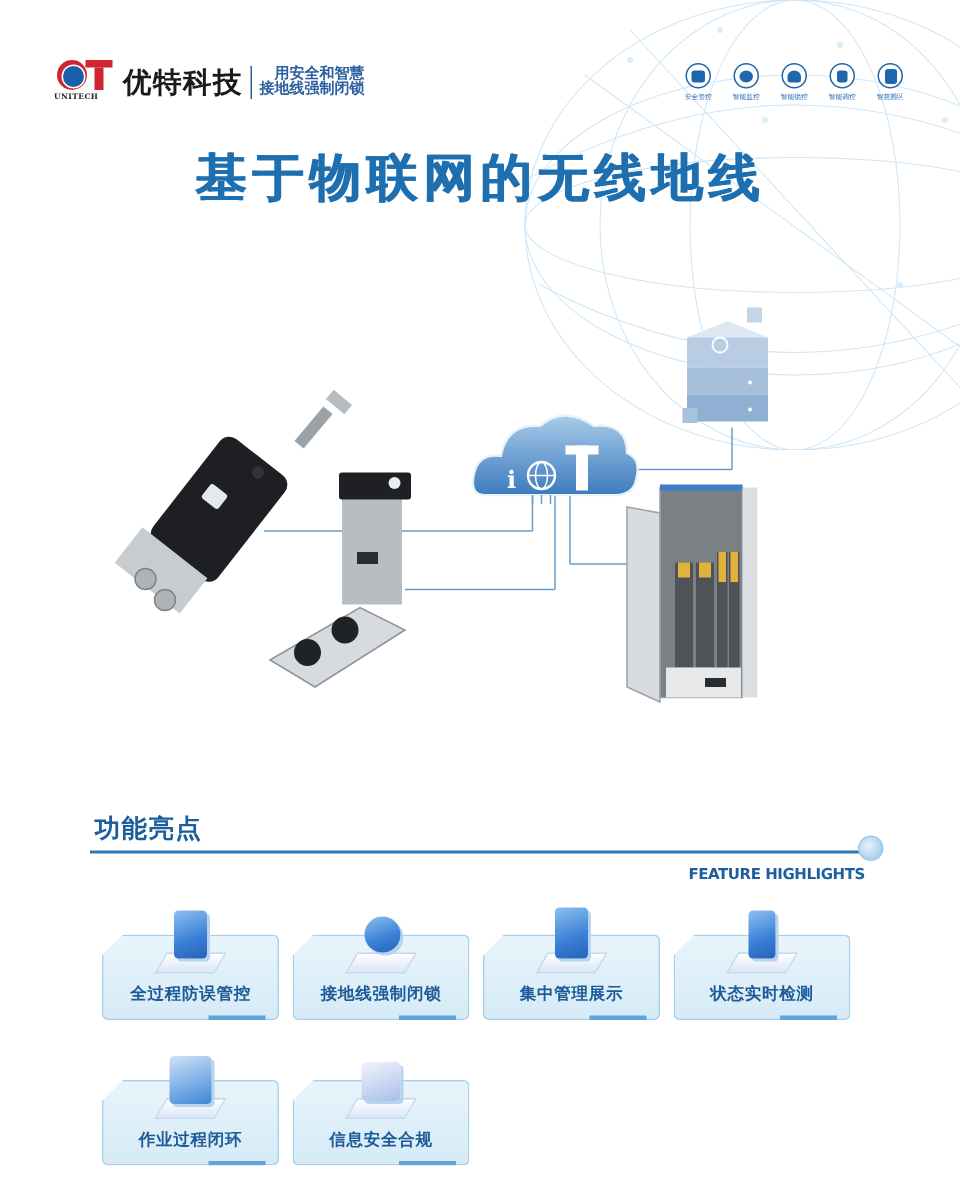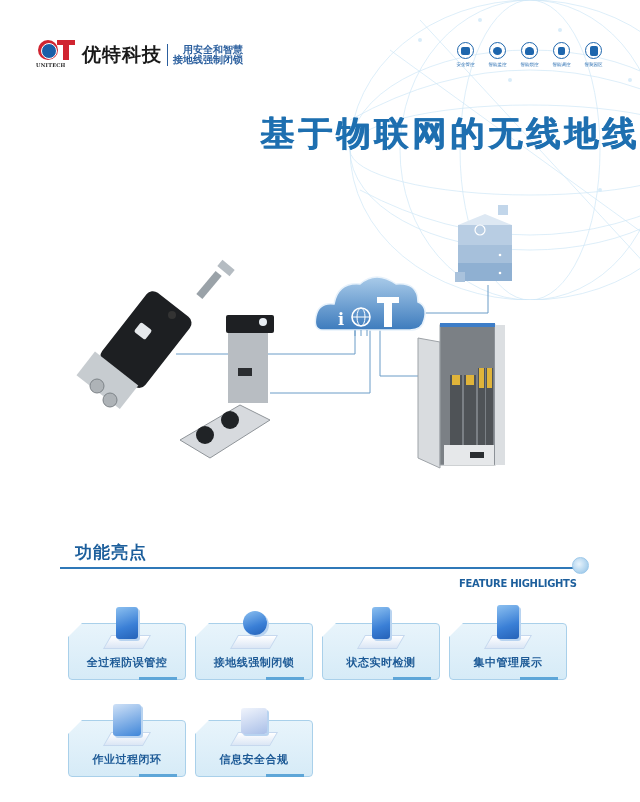--- a/index.html
+++ b/index.html
@@ -20,28 +20,28 @@
   .brand-sep { width: 1px; height: 22px; background: #2b5f9e; margin: 0 5px; }
   .brand-slogan { font-size: 10px; line-height: 10px; color: #2b5f9e; font-weight: bold; }
 
   .top-icons { position: absolute; left: 452px; top: 42px; display: flex; gap: 5px; }
   .top-icon { width: 27px; display: flex; flex-direction: column; align-items: center; }
   .top-icon .circ { width: 17px; height: 17px; border-radius: 50%; border: 1.5px solid #1e66ad; display: flex; align-items: center; justify-content: center; background: #fff; }
   .top-icon .circ span { width: 9px; height: 8px; background: #1e66ad; border-radius: 2px; display: block; }
   .top-icon .lbl { font-size: 4.5px; color: #1e66ad; margin-top: 3px; white-space: nowrap; }
 
   
-  .main-title { position: absolute; left: 0; width: 640px; top: 111px; text-align: right; font-size: 34px; font-weight: 900; color: #1e6fb0; letter-spacing: 4px; font-family: Liberation Sans, sans-serif; text-shadow: 1px 0 0 #1e6fb0; }
+  .main-title { position: absolute; left: 0; width: 640px; top: 96px; text-align: center; font-size: 34px; font-weight: 900; color: #1e6fb0; letter-spacing: 4px; font-family: Liberation Sans, sans-serif; text-shadow: 1px 0 0 #1e6fb0; }
 
   
   .diagram { position: absolute; left: 0; top: 190px; width: 640px; height: 300px; }
   .diagram svg { position: absolute; left: 0; top: 0; }
 
   
-  .section-title { position: absolute; left: 63px; top: 541px; font-size: 17px; font-weight: bold; color: #1d5f9c; letter-spacing: 1px; margin-left: 12px; }
+  .section-title { position: absolute; left: 63px; top: 541px; font-size: 17px; font-weight: bold; color: #1d5f9c; letter-spacing: 1px; }
   .section-en { position: absolute; left: 459px; top: 578px; font-size: 10px; font-weight: bold; color: #1d5f9c; letter-spacing: -0.3px; }
   .section-line { position: absolute; left: 60px; top: 567px; width: 515px; height: 1.5px; background: #2f78b8; }
   .section-badge { position: absolute; left: 572px; top: 557px; width: 17px; height: 17px; border-radius: 50%; background: radial-gradient(circle at 40% 40%, #e7f3fc, #8fc1e6); border: 1px solid #9cc8ea; }
 
   
   .features { position: absolute; left: 68px; top: 605px; width: 520px; display: grid; grid-template-columns: repeat(4, 118px); column-gap: 9px; row-gap: 22px; }
   .feature { position: relative; height: 75px; }
   .feature .card { position: absolute; left: 0; top: 18px; width: 118px; height: 57px;
     background: linear-gradient(180deg, #e8f4fb 0%, #d6ebf7 100%);
     border: 1px solid #a9d0ea; border-radius: 4px;
@@ -228,32 +228,32 @@
   </div>
   <div class="feature">
     <div class="card"></div>
       <div class="plate"></div>
     <div class="ico round"></div>
     <div class="label">接地线强制闭锁</div>
   </div>
   <div class="feature">
     <div class="card"></div>
       <div class="plate"></div>
+    <div class="ico" style="height:34px;top:0"></div>
+    <div class="label">集中管理展示</div>
+  </div>
+  <div class="feature">
+    <div class="card"></div>
+      <div class="plate"></div>
     <div class="ico" style="width:18px;left:50px"></div>
     <div class="label">状态实时检测</div>
   </div>
   <div class="feature">
     <div class="card"></div>
       <div class="plate"></div>
-    <div class="ico" style="height:34px;top:0"></div>
-    <div class="label">集中管理展示</div>
-  </div>
-  <div class="feature">
-    <div class="card"></div>
-      <div class="plate"></div>
     <div class="ico" style="width:28px;left:45px;background:linear-gradient(160deg,#cfe1f7,#3f86d9)"></div>
     <div class="label">作业过程闭环</div>
   </div>
   <div class="feature">
     <div class="card"></div>
       <div class="plate"></div>
     <div class="ico" style="width:26px;left:46px;height:26px;top:6px;background:linear-gradient(160deg,#f0f4fc,#a9bfe8)"></div>
     <div class="label">信息安全合规</div>
   </div>
 </div>

